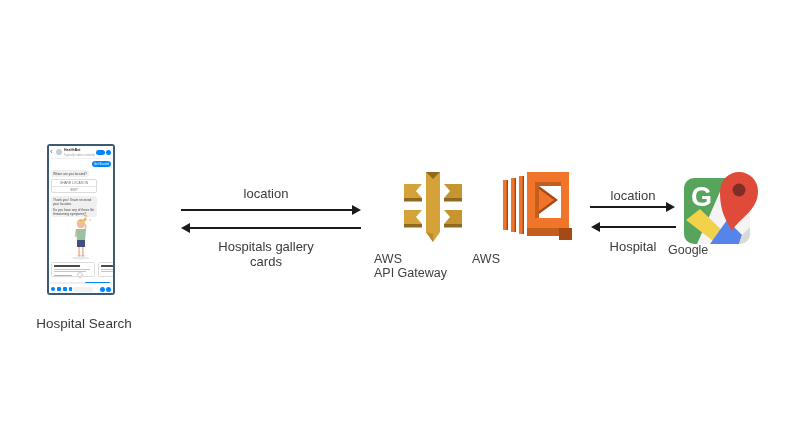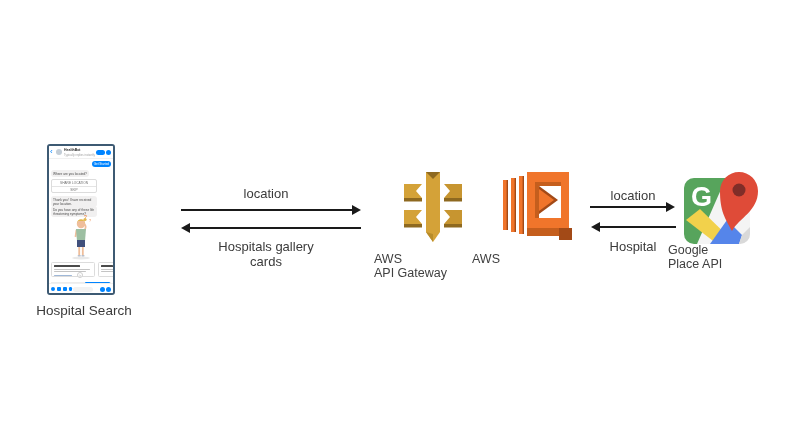--- a/index.html
+++ b/index.html
@@ -117,21 +117,21 @@
       <div class="tb-ic" style="left:2px;  border-radius:50%;"></div>
       <div class="tb-ic" style="left:8px;  border-radius:1px;"></div>
       <div class="tb-ic" style="left:14px; border-radius:1px;"></div>
       <div class="tb-ic" style="left:20px; width:2.5px; border-radius:1.2px;"></div>
       <div class="tb-input"></div>
       <div class="tb-circ" style="right:8px;"></div>
       <div class="tb-circ" style="right:2px;"></div>
     </div>
   </div>
 
-  <div class="lbl" style="left:14px; top:303px; width:140px; font-size:13.5px;">Hospital Search</div>
+  <div class="lbl" style="left:14px; top:316px; width:140px; font-size:13.5px;">Hospital Search</div>
 
   <div class="lbl" style="left:180px; top:186px; width:172px;">location</div>
   <div class="aline" style="left:181px; top:209px; width:171px;"></div>
   <div class="ahead-r" style="left:352px; top:205px;"></div>
 
   <div class="ahead-l" style="left:181px; top:223px;"></div>
   <div class="aline" style="left:190px; top:227px; width:171px;"></div>
   <div class="lbl" style="left:180px; top:239px; width:172px;">
     <span style="display:block;">Hospitals gallery</span>
     <span style="display:block;">cards</span>
@@ -201,16 +201,15 @@
       <polygon points="2,56 16,45 52,80 33,80" fill="#f2d14b"></polygon>
       <polygon points="26,80 43,56 58,71 55,80" fill="#5585ea"></polygon>
       <polygon points="55,80 58,71 66,63 66,80" fill="#d9d9d9"></polygon>
       <text x="7" y="42" font-size="27" font-weight="bold" fill="#ffffff" font-family="Liberation Sans, sans-serif">G</text>
     </g>
     <path d="M48,67 C41,54 36,47 36,27 A19,19 0 1 1 74,27 C74,47 55,54 48,67 Z" fill="#df4b38"></path>
     <circle cx="55" cy="26" r="6.5" fill="#802d28"></circle>
   </svg>
   <div class="node-lbl" style="left:668px; top:244px; width:120px;">
     <span style="display:block;">Google</span>
-    <span style="display:block;">Place API</span>
   </div>
 
 </div>
 
 </body></html>

